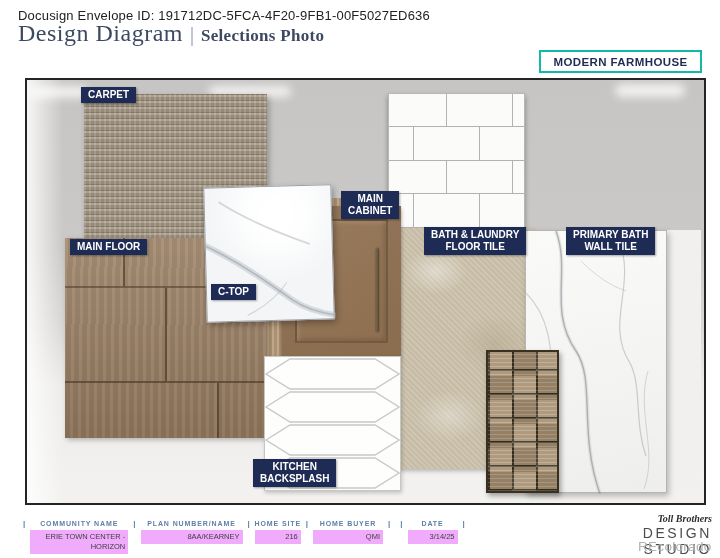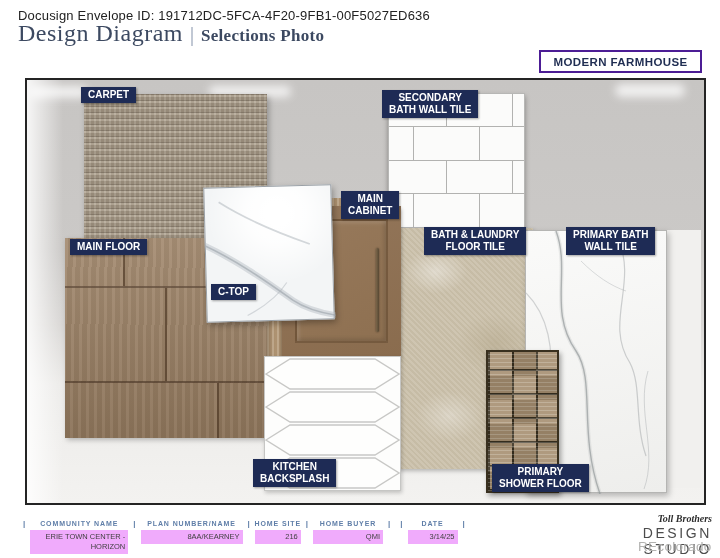--- a/index.html
+++ b/index.html
@@ -6,21 +6,21 @@
   html,body { width:720px; height:558px; background:#ffffff; overflow:hidden;
               font-family:"Liberation Sans", sans-serif; position:relative; }
 
   
   .envelope { position:absolute; left:18px; top:8px; font-size:13px; color:#222; letter-spacing:.2px; }
   .titlebar { position:absolute; left:18px; top:20px; color:#3c4961; white-space:nowrap; }
   .title    { font-family:"Liberation Serif", serif; font-size:24px; font-weight:400; letter-spacing:.5px; }
   .title-sep{ font-family:"Liberation Serif", serif; font-size:20px; color:#8a97ad; margin:0 7px; font-weight:300; }
   .subtitle { font-family:"Liberation Serif", serif; font-size:17px; font-weight:700; letter-spacing:.3px; }
   .style-badge { position:absolute; right:18px; top:50px; width:163px; height:23px;
-                 border:2px solid #4c1d95; background:#fff; display:flex; align-items:center; justify-content:center;
+                 border:2px solid #14b8a6; background:#fff; display:flex; align-items:center; justify-content:center;
                  font-size:11.5px; font-weight:700; color:#1f2d52; letter-spacing:.4px;margin-left:20px; }
 
   
   .photo { position:absolute; left:25px; top:78px; width:681px; height:427px;
            border:2px solid #242424; overflow:hidden;
            background:linear-gradient(180deg,#c7c5c3 0%,#cbc9c7 40%,#d9d7d5 58%,#ecebe9 72%,#f3f2f0 100%); }
   .hl { position:absolute; background:#ffffff; opacity:.75; filter:blur(4px); border-radius:8px; }
   .hl1{ left:2px;  top:6px;  width:58px; height:12px; }
   .hl2{ left:182px;top:6px;  width:82px; height:11px; }
   .hl3{ left:588px;top:4px;  width:70px; height:13px; }
@@ -208,40 +208,32 @@
 
   <div class="sample mosaic"></div>
 
   <div class="chip chip-carpet">CARPET</div>
   <div class="chip chip-mainfloor">MAIN FLOOR</div>
   <div class="chip chip-ctop">C-TOP</div>
   <div class="chip chip-cabinet">
     <div>MAIN</div>
     <div>CABINET</div>
   </div>
-  <div class="chip chip-secondary">
-    <div>SECONDARY</div>
-    <div>BATH WALL TILE</div>
-  </div>
   <div class="chip chip-bathlaundry">
     <div>BATH &amp; LAUNDRY</div>
     <div>FLOOR TILE</div>
   </div>
   <div class="chip chip-primarybath">
     <div>PRIMARY BATH</div>
     <div>WALL TILE</div>
   </div>
   <div class="chip chip-backsplash">
     <div>KITCHEN</div>
     <div>BACKSPLASH</div>
   </div>
-  <div class="chip chip-shower">
-    <div>PRIMARY</div>
-    <div>SHOWER FLOOR</div>
-  </div>
 </div>
 
 <div class="footer">
   <span class="fpipe">|</span>
   <div class="fcol w1">
     <div class="fhead">COMMUNITY NAME</div>
     <div class="fval">ERIE TOWN CENTER - HORIZON</div>
   </div>
   <span class="fpipe">|</span>
   <div class="fcol w2">

